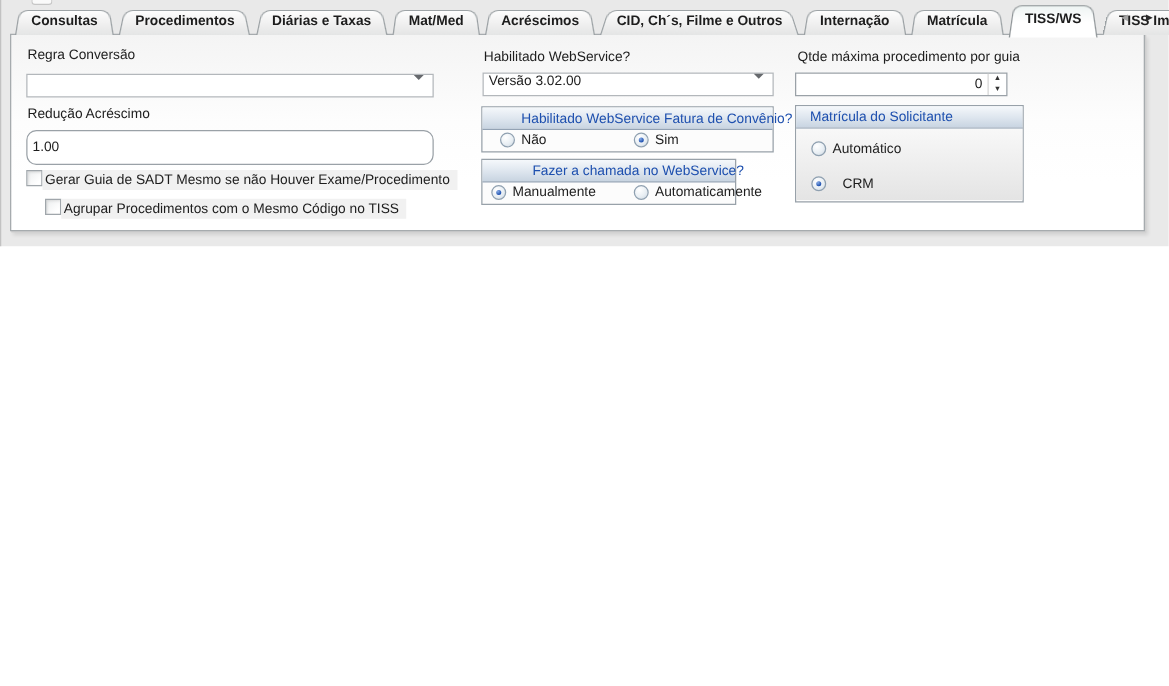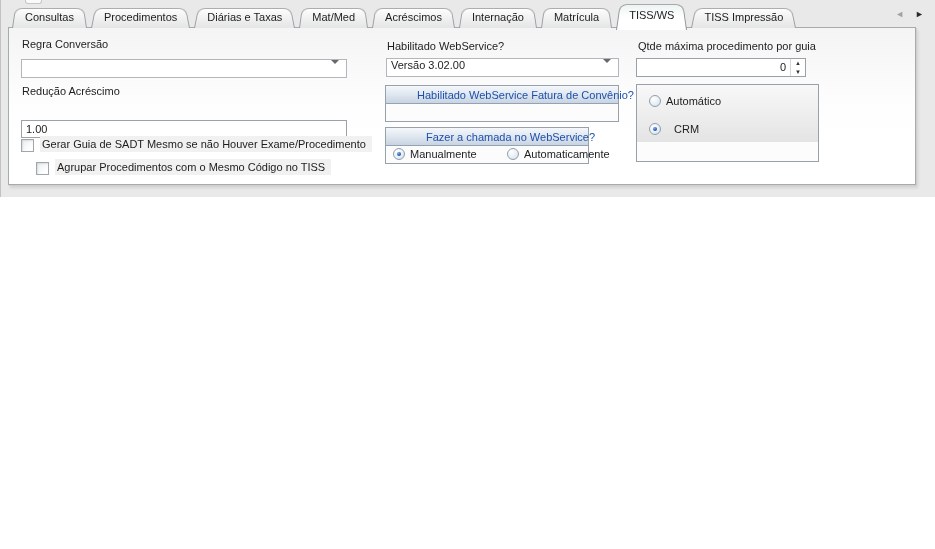--- a/index.html
+++ b/index.html
@@ -11,21 +11,21 @@
   .top-gray { position:absolute; left:0; top:0; width:935px; height:197px;
               background:#e9e9e9; border-left:1px solid #c2c2c2; }
   .artifact { position:absolute; left:24px; top:0; width:17px; height:4px;
               background:#fafafa; border:1px solid #c6c6c6; border-top:none;
               border-radius:0 0 3px 3px; }
 
   
   .tabs-row { position:absolute; left:12px; top:5px; height:23px;
               display:flex; align-items:flex-end; z-index:5; }
   .tab { position:relative; height:22px; padding:0 13px; margin-right:4px;
-         display:flex; align-items:center; justify-content:center; cursor:pointer; }
+         display:flex; align-items:center; justify-content:center; cursor:pointer;font-weight:bold; }
   .tab::before { content:""; position:absolute; inset:0;
          background:linear-gradient(180deg,#fdfdfd 0%,#f0f0f0 55%,#e4e5e5 100%);
          border:1px solid #9aa0a3; border-bottom:none; border-radius:8px 8px 0 0;
          transform:perspective(30px) rotateX(7deg); transform-origin:50% 100%;
          box-shadow:inset 0 1px 0 #ffffff; }
   .tab-label { position:relative; z-index:1; font-size:11px; color:#1d1d1d; white-space:nowrap; }
   .tab.active { height:27px; z-index:6; }
   .tab.active::before { inset:0 0 -2px 0;
          background:linear-gradient(180deg,#eef4f3 0%,#ffffff 55%);
          border-color:#8f9598; box-shadow:none; }
@@ -49,21 +49,21 @@
   .combo-arrow { margin-left:auto; margin-right:7px; width:0; height:0;
            border-left:4px solid transparent; border-right:4px solid transparent;
            border-top:4px solid #66696d; }
 
   
   .textbox { position:absolute; background:#ffffff; border:1px solid #9aa1a7;
              font-family:"Liberation Sans", sans-serif; font-size:11px;
              color:#1d1d1d; padding:0 4px; }
 
   
-  .checkbox-row { position:absolute; display:flex; align-items:flex-end; gap:6px; cursor:pointer; }
+  .checkbox-row { position:absolute; display:flex; align-items:flex-start; cursor:pointer; }
   .checkbox { width:13px; height:13px; flex:none; border:1px solid #a0a6ab;
               background:linear-gradient(135deg,#eceeef 0%,#ffffff 80%);
               box-shadow:inset 1px 1px 2px rgba(0,0,0,0.10); }
   .checkbox-label { font-size:11px; color:#1d1d1d; background:#f1f1f1;
                     padding:2px 6px 2px 2px; white-space:nowrap; }
 
   
   .group { position:absolute; border:1px solid #98a1a9; background:#fcfcfc; }
   .group-header { height:18px; display:flex; align-items:center; justify-content:center;
         background:linear-gradient(180deg,#f5f8fb 0%,#dde5ee 55%,#c8d4e1 100%);
@@ -108,20 +108,23 @@
     <div class="tab">
       <span class="tab-label">Diárias e Taxas</span>
       </div>
     <div class="tab">
       <span class="tab-label">Mat/Med</span>
       </div>
     <div class="tab">
       <span class="tab-label">Acréscimos</span>
       </div>
     <div class="tab">
+      <span class="tab-label">CID, Ch´s, Filme e Outros</span>
+      </div>
+    <div class="tab">
       <span class="tab-label">Internação</span>
       </div>
     <div class="tab">
       <span class="tab-label">Matrícula</span>
       </div>
     <div class="tab active">
       <span class="tab-label">TISS/WS</span>
       </div>
     <div class="tab">
       <span class="tab-label">TISS Impressão</span>
@@ -137,39 +140,49 @@
 
   <div class="panel">
 
     <div class="lbl" style="left:13px; top:10px;">Regra Conversão</div>
     <div class="combo" style="left:12px; top:31px; width:326px; height:19px;">
       <span class="combo-value"></span>
       <span class="combo-arrow"></span>
     </div>
 
     <div class="lbl" style="left:13px; top:57px;">Redução Acréscimo</div>
-    <input class="textbox" style="left: 12px; top: 92px; width: 326px; height: 18px;" value="1.00">
+    <input class="textbox" style="left: 12px; top: 76px; width: 326px; height: 28px; border-radius: 8px;" value="1.00">
 
     <div class="checkbox-row" style="left:12px; top:108px;">
       <span class="checkbox"></span>
       <span class="checkbox-label">Gerar Guia de SADT Mesmo se não Houver Exame/Procedimento</span>
     </div>
     <div class="checkbox-row" style="left:12px; top:131px;margin-left:15px;">
       <span class="checkbox"></span>
       <span class="checkbox-label">Agrupar Procedimentos com o Mesmo Código no TISS</span>
     </div>
 
     <div class="lbl" style="left:378px; top:12px;">Habilitado WebService?</div>
     <div class="combo" style="left:377px; top:30px; width:233px; height:19px;">
       <span class="combo-value">Versão 3.02.00</span>
       <span class="combo-arrow"></span>
     </div>
 
     <div class="group" style="left:376px; top:57px; width:234px; height:37px;">
       <div class="group-header">Habilitado WebService Fatura de Convênio?</div>
+      <div class="group-body">
+        <div class="radio-item" style="left:14px; top:2px;">
+          <span class="radio"></span>
+          <span>Não</span>
+        </div>
+        <div class="radio-item checked" style="left:121px; top:2px;">
+          <span class="radio"></span>
+          <span>Sim</span>
+        </div>
+      </div>
     </div>
 
     <div class="group" style="left:376px; top:99px; width:204px; height:37px;">
       <div class="group-header">Fazer a chamada no WebService?</div>
       <div class="group-body">
         <div class="radio-item checked" style="left:7px; top:2px;">
           <span class="radio"></span>
           <span>Manualmente</span>
         </div>
         <div class="radio-item" style="left:121px; top:2px;">
@@ -182,20 +195,21 @@
     <div class="lbl" style="left:629px; top:12px;">Qtde máxima procedimento por guia</div>
     <div class="spinner" style="left:627px; top:30px; width:170px; height:19px;">
       <span class="spin-value">0</span>
       <span class="spin-buttons">
         <span class="spin-btn">▲</span>
         <span class="spin-btn">▼</span>
       </span>
     </div>
 
     <div class="group shaded" style="left:627px; top:56px; width:183px; height:78px;">
+      <div class="group-header align-left">Matrícula do Solicitante</div>
       <div class="group-body">
         <div class="radio-item" style="left:12px; top:10px;">
           <span class="radio"></span>
           <span>Automático</span>
         </div>
         <div class="radio-item checked" style="left:12px; top:38px;gap:13px;">
           <span class="radio"></span>
           <span>CRM</span>
         </div>
       </div>

